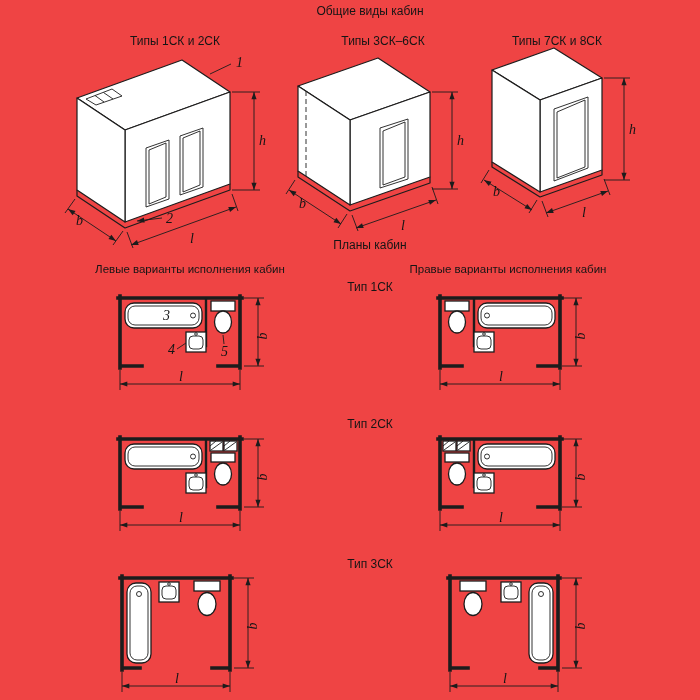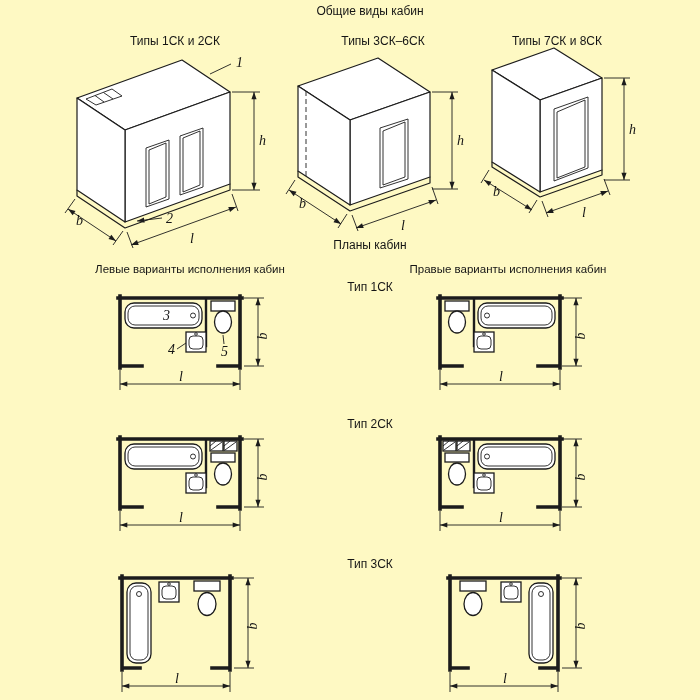--- a/index.html
+++ b/index.html
@@ -1,16 +1,16 @@
 <!DOCTYPE html>
 <html><head>
 <meta charset="utf-8">
 <style>
   html,body{margin:0;padding:0;background:#fff;}
-  .page{position:relative;width:700px;height:700px;background:#fef9c3;overflow:hidden;
+  .page{position:relative;width:700px;height:700px;background:#ef4444;overflow:hidden;
         font-family:"Liberation Sans","DejaVu Sans",sans-serif;}
   svg{position:absolute;left:0;top:0;}
   .t-sans{font-family:"Liberation Sans","DejaVu Sans",sans-serif;font-size:12px;fill:#151515;}
   .t-head{font-family:"Liberation Sans","DejaVu Sans",sans-serif;font-size:11.5px;fill:#151515;}
   .t-dim{font-family:"Liberation Serif","DejaVu Serif",serif;font-style:italic;font-size:14px;fill:#151515;}
   .ln{stroke:#1c1c1c;fill:none;stroke-width:1.2;stroke-linejoin:round;stroke-linecap:round;}
   .face{fill:#ffffff;}
   .wall{stroke:#1c1c1c;stroke-width:3.6;fill:none;stroke-linecap:square;}
   .part{stroke:#1c1c1c;stroke-width:2.4;fill:none;stroke-linecap:square;}
   .fix{stroke:#1c1c1c;stroke-width:1.3;fill:#ffffff;}

